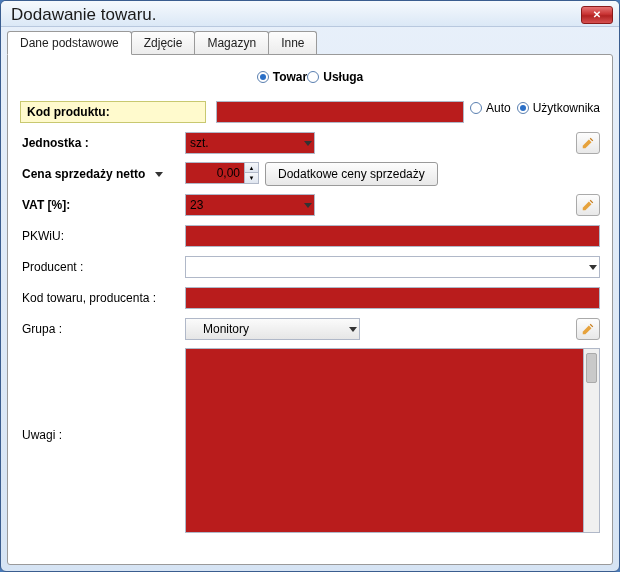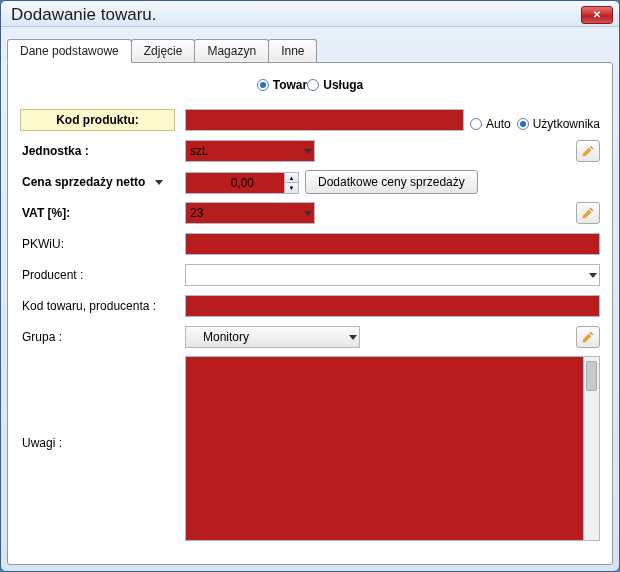--- a/index.html
+++ b/index.html
@@ -50,21 +50,20 @@
   .content {
     flex: 1;
     padding: 4px 6px 6px 6px;
     display: flex;
     flex-direction: column;
   }
   .tabstrip {
     display: flex;
     position: relative;
     z-index: 2;
-    margin-top: 8px;
   }
   .tab {
     padding: 4px 12px 4px 12px;
     background: linear-gradient(#fdfdfd, #ececec);
     border: 1px solid #9a9a9a;
     border-bottom: none;
     border-radius: 3px 3px 0 0;
     margin-right: -1px;
     cursor: default;
     font-size: 12px;
@@ -95,30 +94,29 @@
   }
   .lbl {
     width: 165px;
     font-size: 12px;
     padding-left: 2px;
   }
   .lbl strong { font-weight: bold; }
   .lbl.hl {
     background: #fffacd;
     border: 1px solid #c8c870;
-    padding: 3px 12px;
+    padding: 3px 6px;
     font-weight: bold;
-    width: 155px;
+    width: 186px;
     margin-right: 10px;
-    text-align: center;
   }
   .field-wrap {
     flex: 1;
     display: flex;
-    align-items: flex-end;
+    align-items: flex-start;
     gap: 6px;
   }
   input.text, select, textarea, .num-spin, .combo, .grp-combo {
     border: 1px solid #b0b8c8;
     background: #b91c1c;
     font-family: inherit;
     font-size: 12px;
     padding: 2px 4px;
     height: 22px;
   }
@@ -172,25 +170,24 @@
     width: 130px;
     display: flex;
     align-items: center;
     justify-content: space-between;
     padding: 0 2px 0 4px;
   }
   .caret {
     width:0;height:0;border-left:4px solid transparent;border-right:4px solid transparent;border-top:5px solid #333;
   }
   .num-spin {
-    width: 114px;
+    width: 74px;
     display: flex;
     align-items: center;
     padding: 0;
-    gap: 26px;
   }
   .num-spin .nval{
     flex:1;text-align:right;padding:0 4px;font-size:12px;
   }
   .num-spin .spinners{
     width:14px;display:flex;flex-direction:column;border-left:1px solid #b0b8c8;
   }
   .num-spin .sp{
     height:10px;display:flex;align-items:center;justify-content:center;background:linear-gradient(#f5f7fa,#e0e6f0);font-size:6px;cursor:pointer;
   }

